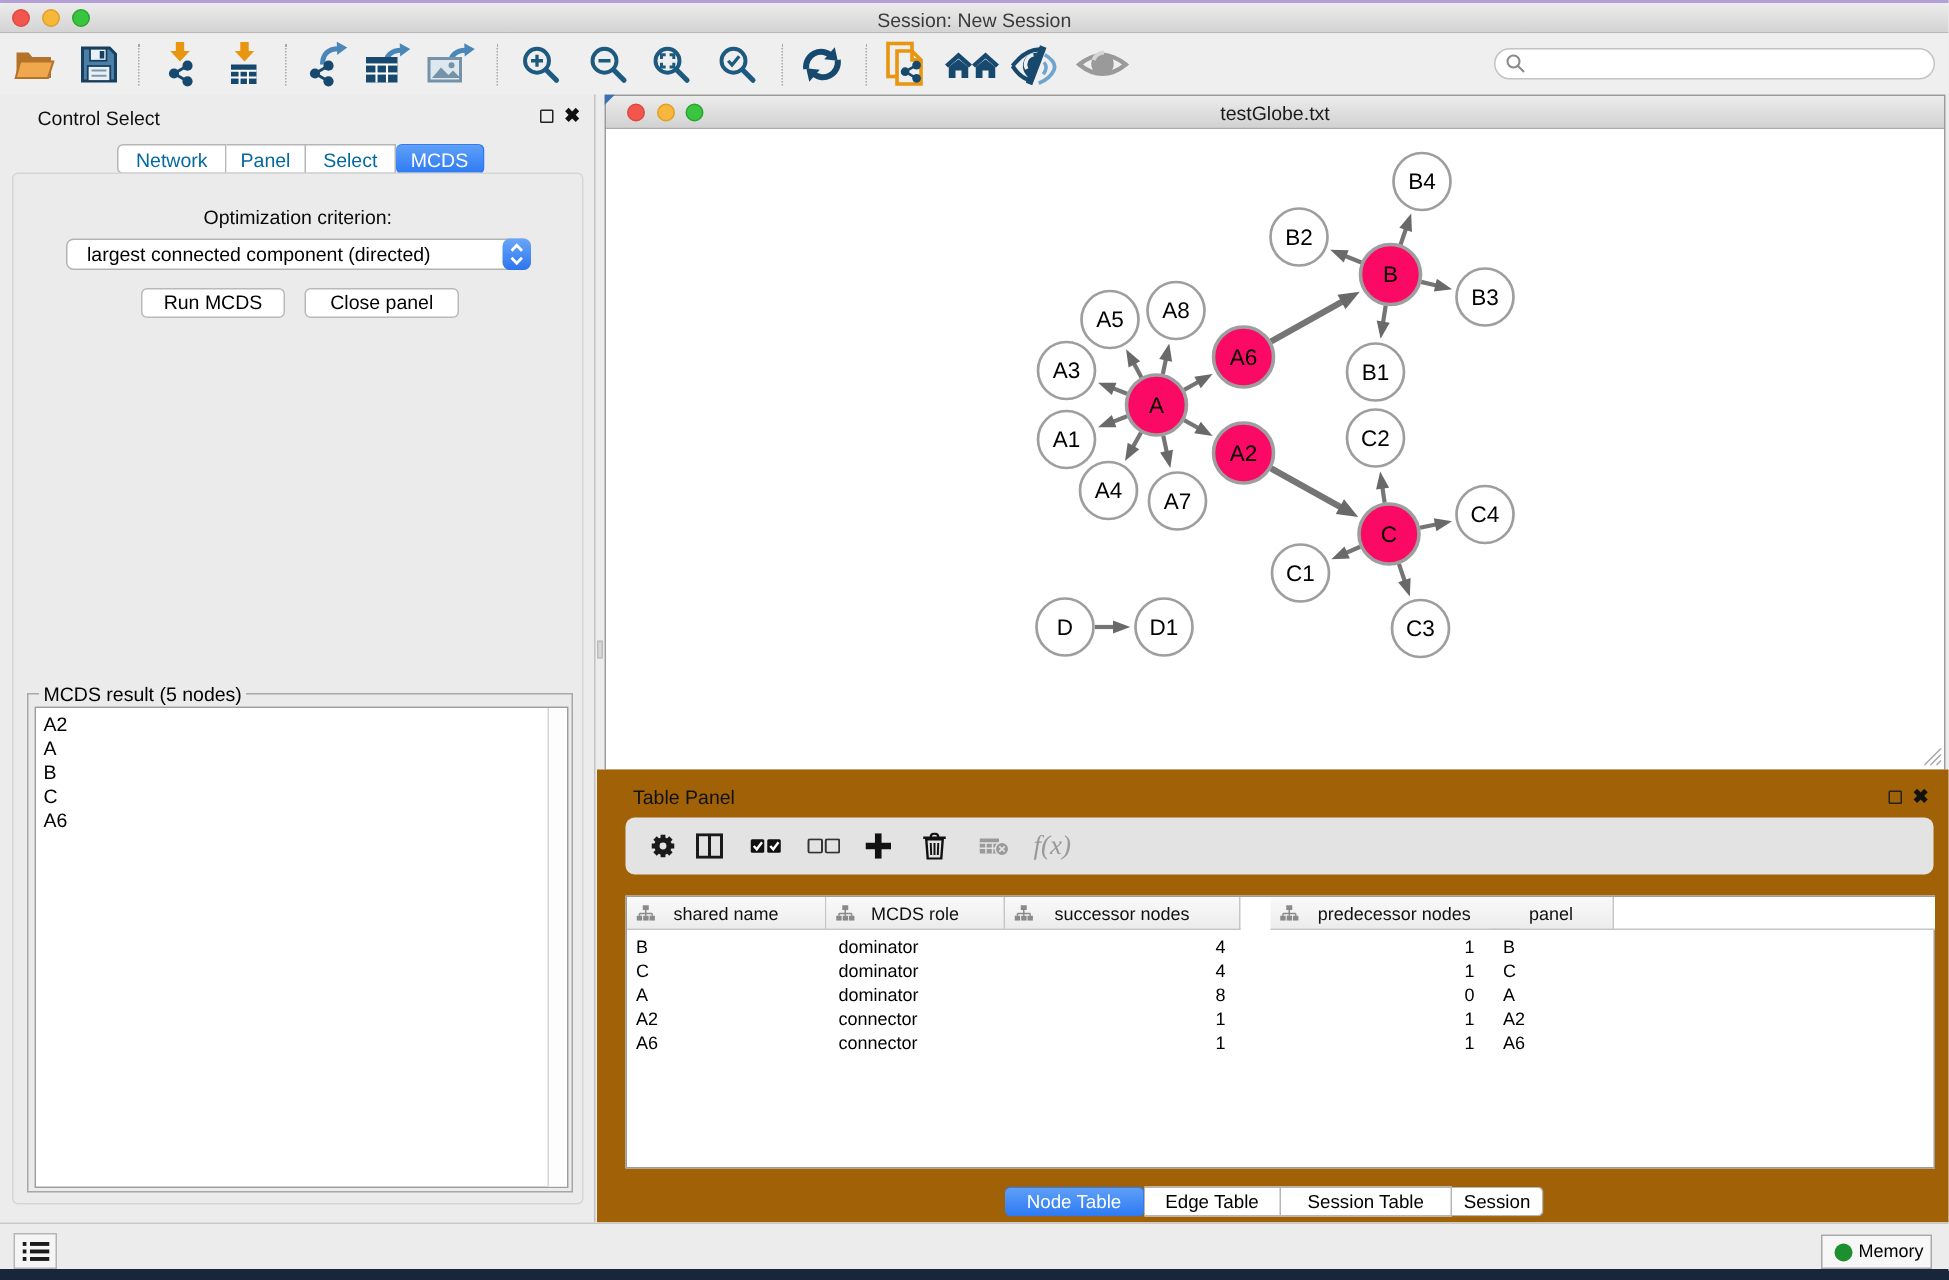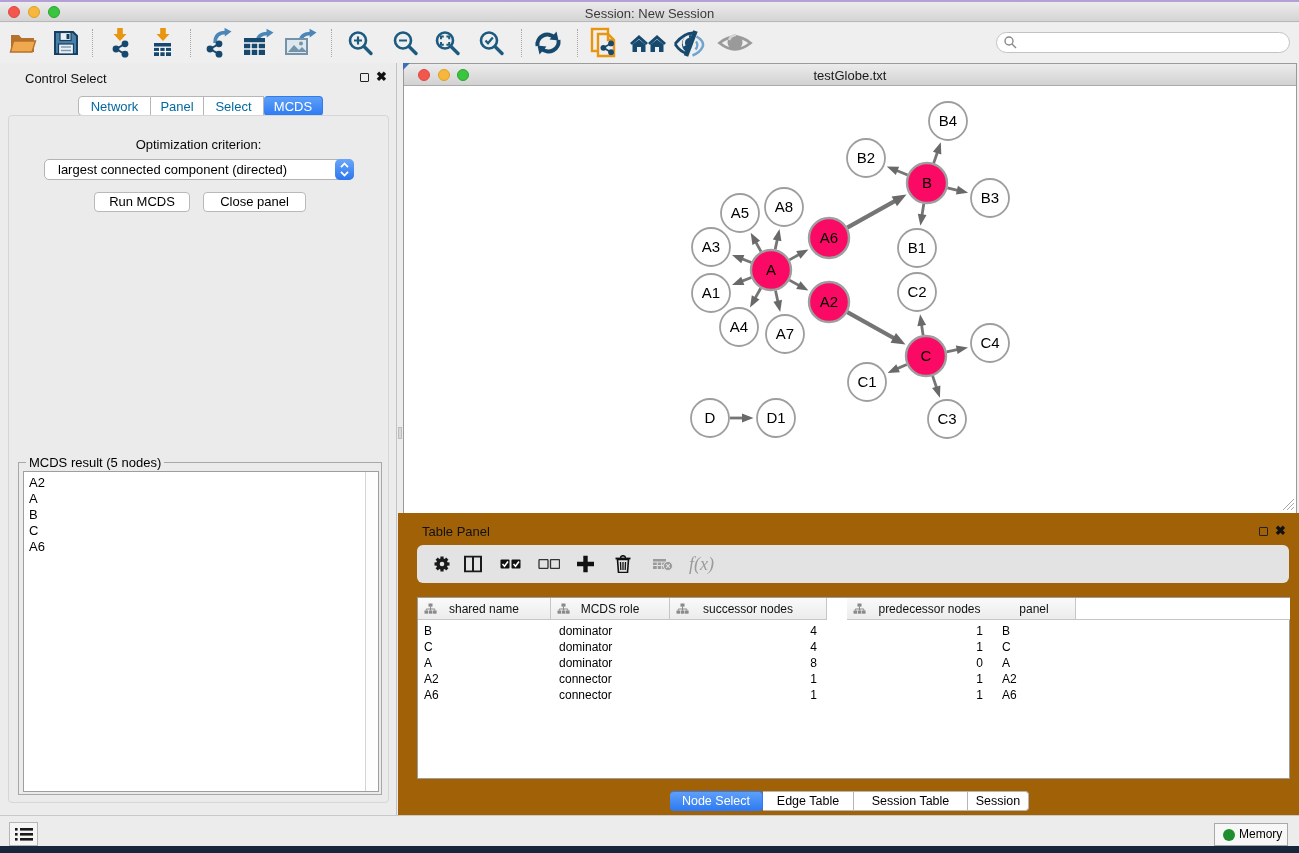--- a/index.html
+++ b/index.html
@@ -572,21 +572,21 @@
       <div class="td num" style="left:252px;top:73px;width:147px">1</div>
       <div class="td num" style="left:409px;top:73px;width:156px">1</div>
       <div class="td" style="left:584px;top:73px">A2</div>
       <div class="td" style="left:6px;top:89px">A6</div>
       <div class="td" style="left:141px;top:89px">connector</div>
       <div class="td num" style="left:252px;top:89px;width:147px">1</div>
       <div class="td num" style="left:409px;top:89px;width:156px">1</div>
       <div class="td" style="left:584px;top:89px">A6</div>
     </div>
  <div id="btabs">
-  <div style="width:93px" class="sel">Node Select</div>
+  <div style="width:93px" class="sel">Node Table</div>
       <div style="width:91px">Edge Table</div>
   <div style="width:114px">Session Table</div>
       <div style="width:61px">Session</div>
  </div>
 </div>
 
 <div class="abs" id="status">
  <div id="lstbtn">
       <svg width="18" height="15" viewBox="0 0 18 15">
         <g fill="#1a1a1a">

